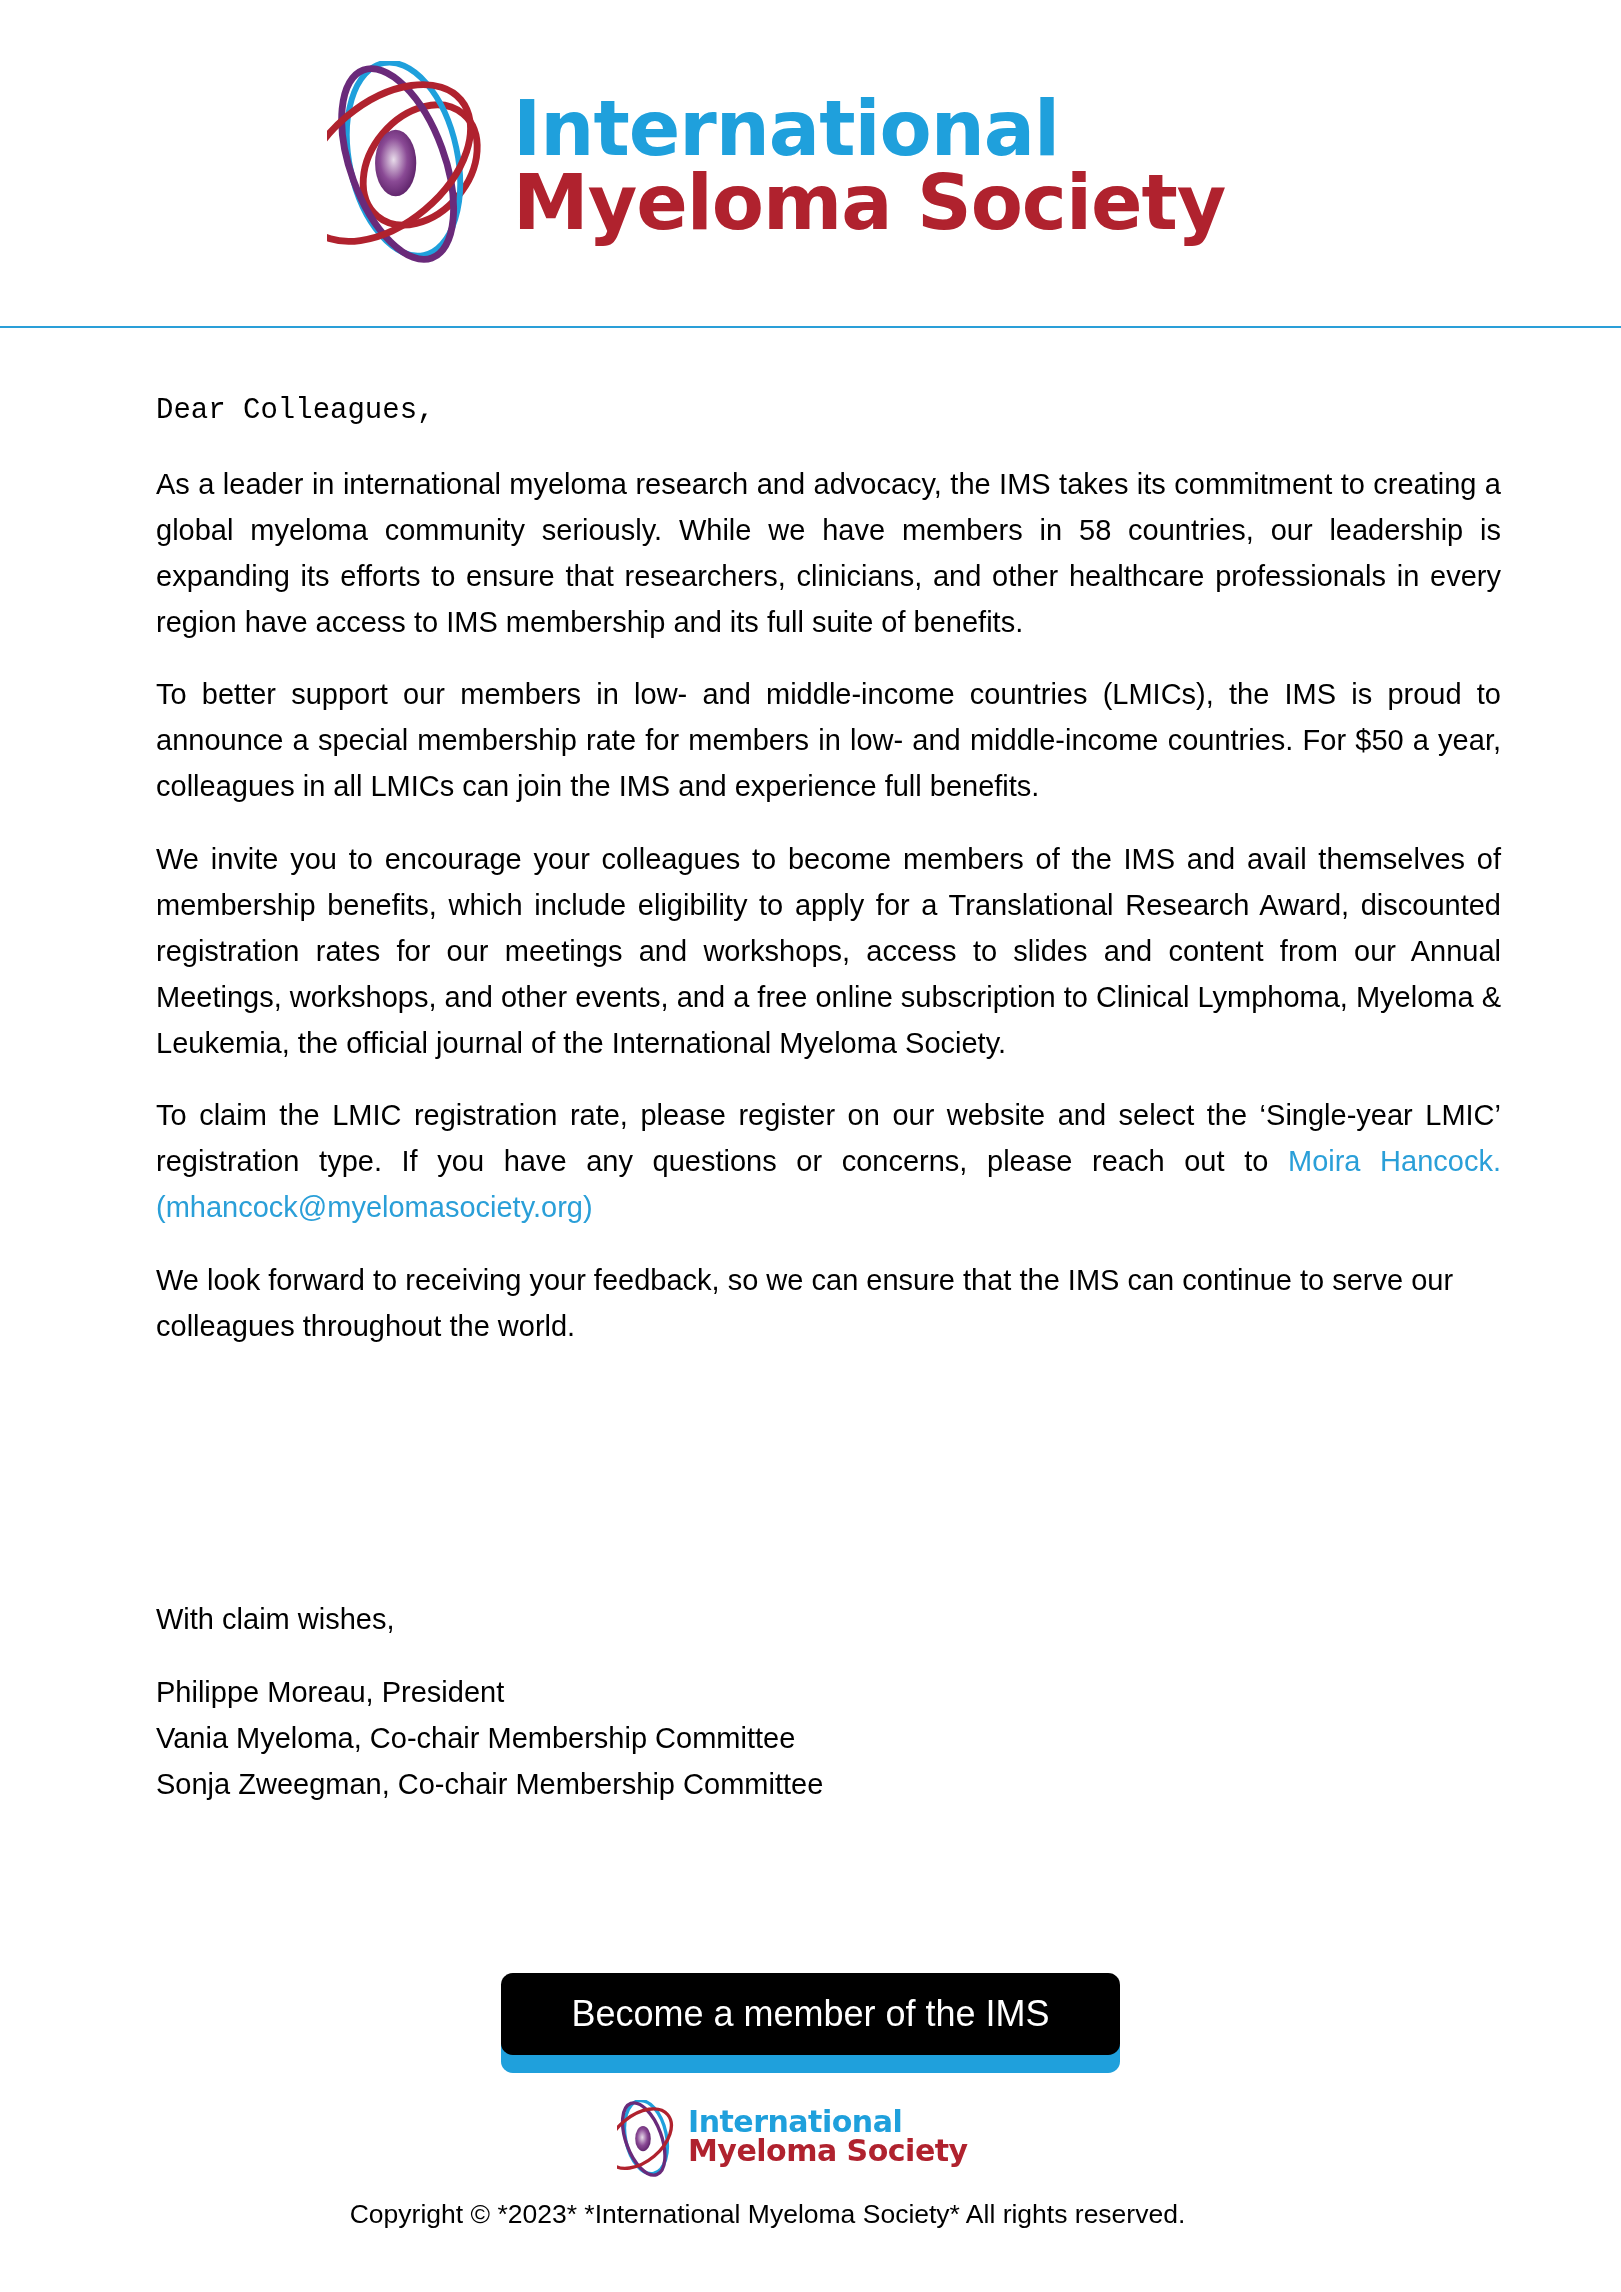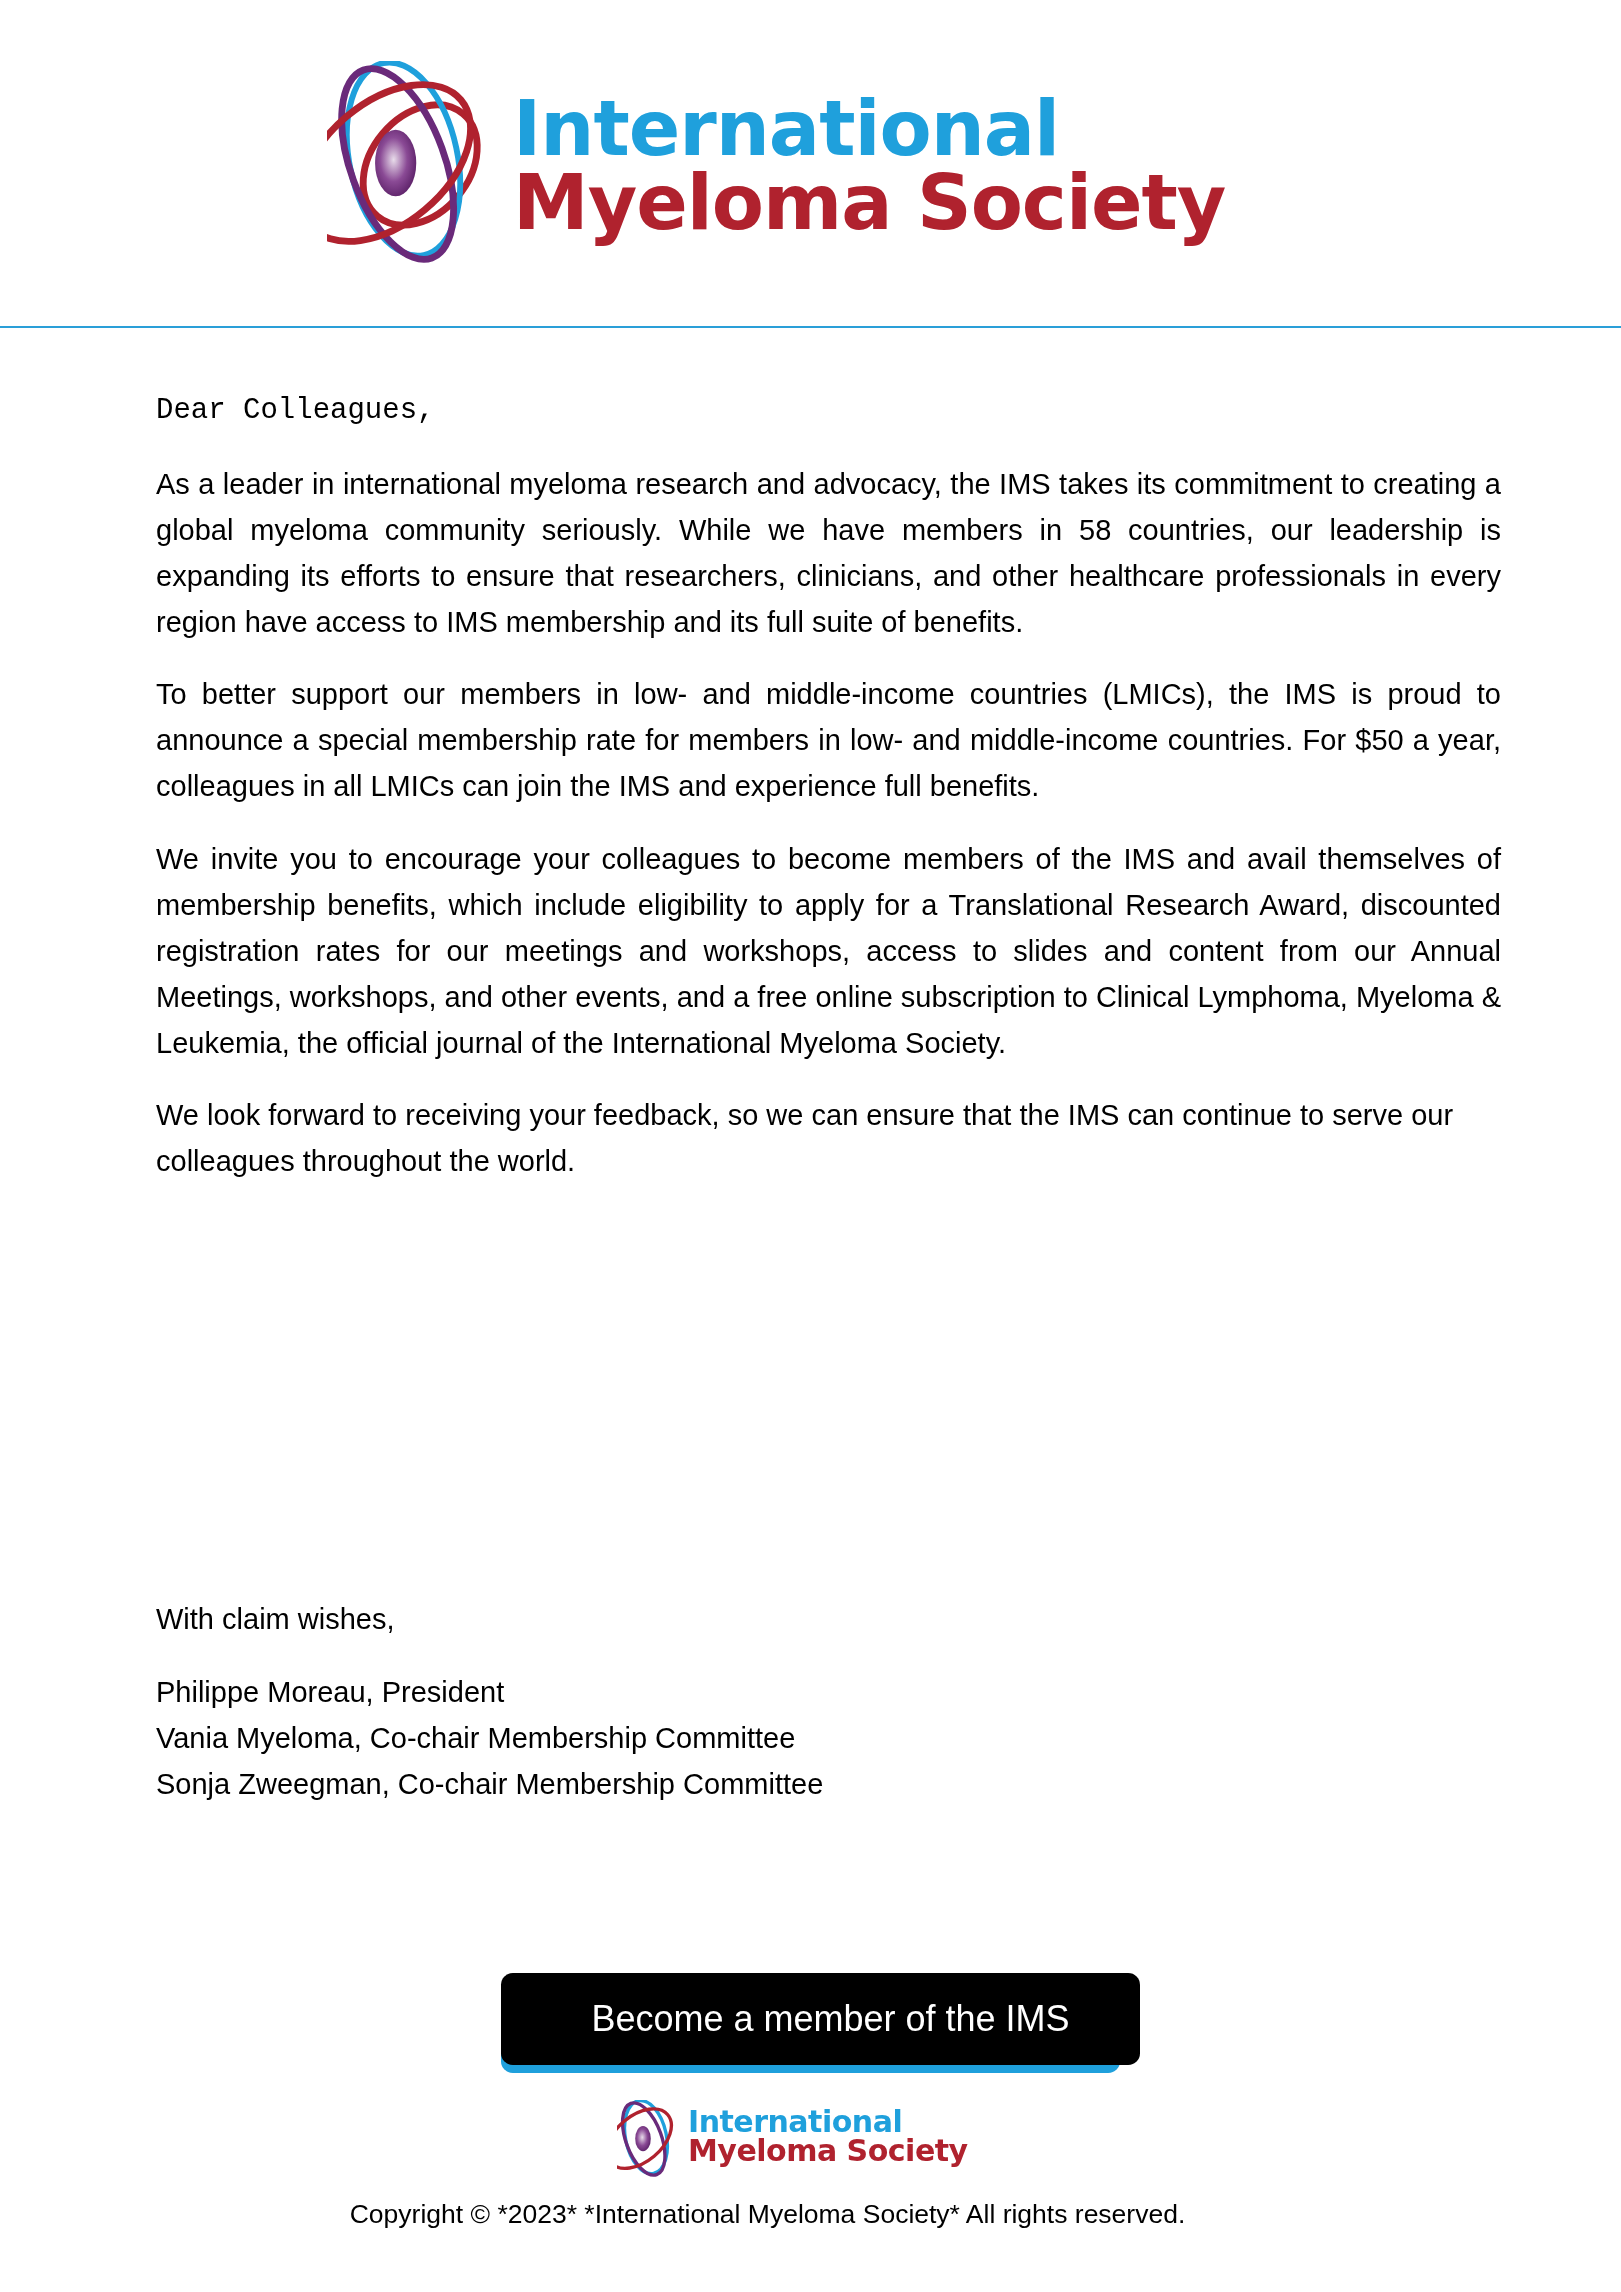--- a/index.html
+++ b/index.html
@@ -12,23 +12,23 @@
   .divider { position:absolute; left:0; top:326px; width:1621px; height:2px; background:#2a9fd8; }
   .content { position:absolute; left:156px; top:388px; width:1345px;
              font-family:"Liberation Sans", sans-serif; font-size:29px; line-height:46px; }
   .content p { margin:0 0 26.5px 0; text-align:justify; }
   .content p.left { text-align:left;font-family:Liberation Mono, monospace; }
   .link { color:#2a9fd8; text-decoration:none; }
   .sig { position:absolute; left:156px; top:1596px; font-size:29px; line-height:46px; }
   .sig .wish { margin-bottom:26.5px; }
   .cta-wrap { position:absolute; left:501px; top:1973px; width:619px; height:100px; }
   .cta-shadow { position:absolute; left:0; top:13.7px; width:619px; height:86px; background:#1fa0dc; border-radius:11.8px; }
-  .cta { position:absolute; left:0; top:0; width:619px; height:92px; background:#000; color:#fff;
+  .cta { position:absolute; left:0; top:0; width:619px; height:82px; background:#000; color:#fff;
          border-radius:11.8px; display:flex; align-items:center; justify-content:center;
-         font-size:36px; font-family:"Liberation Sans", sans-serif; cursor:pointer;padding-left:20px; }
+         font-size:36px; font-family:"Liberation Sans", sans-serif; cursor:pointer; }
   .logo-small { left:617px; top:2100px; width:392px; height:78px; }
   .copyright { position:absolute; left:0; width:1535px; top:2199px; text-align:center; font-size:26.5px; }
 </style>
 </head>
 <body>
 
 <div class="header">
   <div class="logo logo-big">
     <svg width="206" height="206" viewBox="0 0 210 210" style="position:absolute;left:0;top:0;">
       <defs>
@@ -50,20 +50,21 @@
   </div>
 </div>
 
 <div class="divider"></div>
 
 <div class="content">
   <p class="left">Dear Colleagues,</p>
   <p>As a leader in international myeloma research and advocacy, the IMS takes its commitment to creating a global myeloma community seriously. While we have members in 58 countries, our leadership is expanding its efforts to ensure that researchers, clinicians, and other healthcare professionals in every region have access to IMS membership and its full suite of benefits.</p>
   <p>To better support our members in low- and middle-income countries (LMICs), the IMS is proud to announce a special membership rate for members in low- and middle-income countries. For $50 a year, colleagues in all LMICs can join the IMS and experience full benefits.</p>
   <p>We invite you to encourage your colleagues to become members of the IMS and avail themselves of membership benefits, which include eligibility to apply for a Translational Research Award, discounted registration rates for our meetings and workshops, access to slides and content from our Annual Meetings, workshops, and other events, and a free online subscription to Clinical Lymphoma, Myeloma &amp; Leukemia, the official journal of the International Myeloma Society.</p>
+  <p><span>To claim the LMIC registration rate, please register on our website and select the ‘Single-year LMIC’ registration type. If you have any questions or concerns, please reach out to </span><a class="link">Moira Hancock. (mhancock@myelomasociety.org)</a></p>
   <p style="text-align:left;">We look forward to receiving your feedback, so we can ensure that the IMS can continue to serve our colleagues throughout the world.</p>
 </div>
 
 <div class="sig">
   <div class="wish">With claim wishes,</div>
   <div>Philippe Moreau, President</div>
   <div>Vania Myeloma, Co-chair Membership Committee</div>
   <div>Sonja Zweegman, Co-chair Membership Committee</div>
 </div>
 

